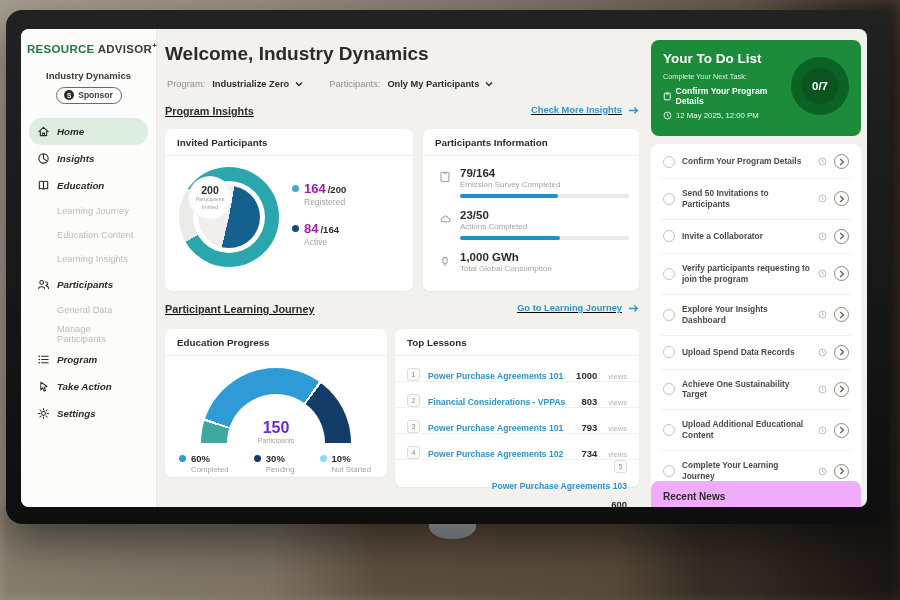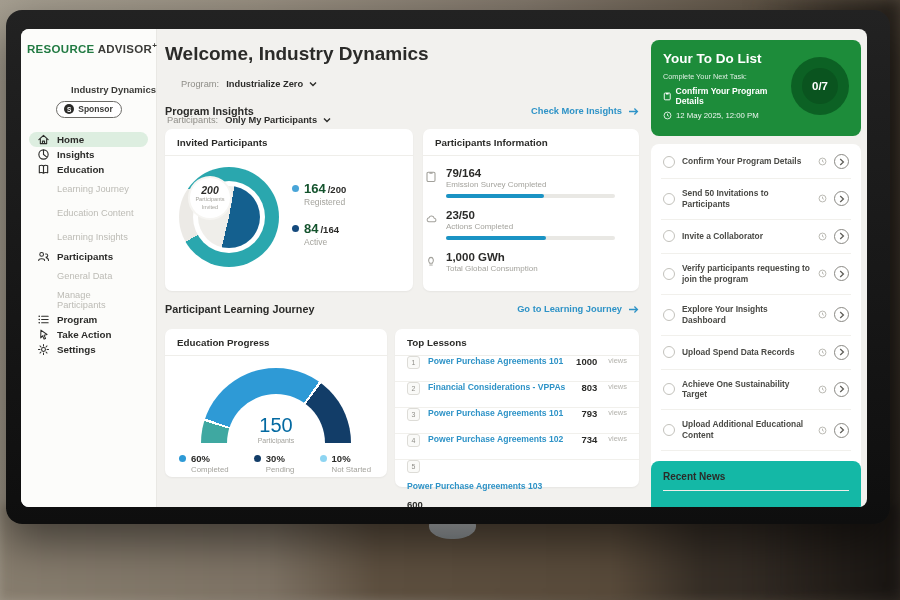--- a/index.html
+++ b/index.html
@@ -23,94 +23,94 @@
     box-shadow:0 18px 44px rgba(0,0,0,.5); }
   .screen { position:absolute; left:15px; top:19px; width:846px; height:478px;
     background:#f2f1ee; overflow:hidden; border-radius:8px; }
 
   
   .sidebar { position:absolute; left:0; top:0; width:136px; height:100%;
     background:#fcfcfa; border-right:1px solid #e9e8e4; }
   .logo { margin:12px 6px 0; text-align:center; font-size:11.5px; font-weight:700; letter-spacing:.3px; white-space:nowrap; }
   .logo-p1 { color:#217a42; } .logo-p2 { color:#3b3b38; }
   .logo-plus { color:#3b3b38; font-size:8px; vertical-align:super; font-weight:700; }
-  .org { margin-top:29px; text-align:right; font-size:9.5px; font-weight:700; color:#3b3b38; }
+  .org { margin-top:15px; text-align:center; font-size:9.5px; font-weight:700; color:#3b3b38; }
   .badge { margin:6px auto 0; width:66px; height:17px; border:1px solid #6b6a66; border-radius:10px;
     display:flex; align-items:center; justify-content:center; gap:4px;
     font-size:8.5px; font-weight:700; color:#3b3b38; background:#fff; cursor:pointer; }
   .badge-dot { width:10px; height:10px; border-radius:50%; background:#2b2b29; color:#fff; font-size:6.5px;
     display:flex; align-items:center; justify-content:center; }
   .nav { margin-top:14px; padding:0 8px; }
-  .nav-item { display:flex; align-items:center; gap:7px; height:15px; padding:0 8px;
-    font-size:9.8px; font-weight:700; color:#2c2c2a; border-radius:13px; cursor:pointer; }
+  .nav-item { display:flex; align-items:center; gap:7px; height:27px; padding:0 8px;
+    font-size:9.8px; font-weight:700; color:#2c2c2a; border-radius:13px; cursor:pointer;font-style:italic; }
   .nav-item.active { background:#ddeee0; }
   .nav-sub { display:flex; align-items:center; height:24px; padding:0 8px 0 28px;
     font-size:9.3px; color:#bcbbb5; cursor:pointer; }
   .nav-icon { display:flex; width:13px; color:#2c2c2a; }
   .nav-icon svg { display:block; }
 
   
   .main-title { position:absolute; left:144px; top:14px; font-size:19px; font-weight:700; color:#2b2b29; }
-  .filters { position:absolute; left:146px; top:50px; display:flex; align-items:center; gap:26px; font-size:9.3px;flex-direction:column; }
+  .filters { position:absolute; left:146px; top:50px; display:flex; align-items:center; gap:26px; font-size:9.3px; }
   .f-group { display:flex; align-items:center; }
   .f-label { color:#8f8e88; margin-right:7px; }
   .f-select { font-weight:700; color:#2c2c2a; display:inline-flex; align-items:center; gap:6px; cursor:pointer; }
-  .sec-row { position:absolute; left:144px; width:474px; display:flex; justify-content:space-between; align-items:center; }
+  .sec-row { position:absolute; left:144px; width:474px; display:flex; justify-content:space-between; align-items:flex-start;text-decoration:underline; }
   .sec-title { font-size:10.8px; font-weight:700; color:#2b2b29; }
   .sec-link { font-size:9.3px; font-weight:700; color:#2e93c7; display:flex; gap:6px; align-items:center; cursor:pointer; text-decoration:none; }
 
   .card { position:absolute; background:#fff; border-radius:7px; box-shadow:0 1px 2px rgba(0,0,0,.05); }
   .card-head { padding:8px 12px 7px; border-bottom:1px solid #efeeea; font-size:9.8px; font-weight:700; color:#2b2b29; }
 
   
   #card-invited { left:144px; top:100px; width:248px; height:162px; }
   .invited-body { display:flex; align-items:center; padding:11px 8px 0 14px; gap:13px; }
   .donut { position:relative; width:100px; height:100px; flex:none; }
   .donut-outer { position:absolute; inset:0; border-radius:50%; }
   .donut-outer-hole { position:absolute; left:14px; top:14px; width:72px; height:72px; border-radius:50%; background:#fff; }
   .donut-inner { position:absolute; left:19px; top:19px; width:62px; height:62px; border-radius:50%; }
   .donut-inner-hole { position:absolute; left:11px; top:11px; width:40px; height:40px; border-radius:50%; background:#fff;
     display:flex; flex-direction:column; align-items:center; justify-content:center; box-shadow:0 0 0 2px #f6f5f2; }
-  .dc-val { font-size:10.5px; font-weight:700; color:#2b2b29;font-style:italic; }
+  .dc-val { font-size:10.5px; font-weight:700; color:#2b2b29; }
   .dc-lab { font-size:5.6px; color:#a4a39d; line-height:1.35; }
   .dl-item { margin:8px 0 14px; }
   .dl-line { display:flex; align-items:baseline; gap:5px; }
   .dl-dot { width:7px; height:7px; border-radius:50%; align-self:center; }
-  .dl-val { font-size:13px; font-weight:700; color:#14532d; }
+  .dl-val { font-size:13px; font-weight:700; color:#a21caf; }
   .dl-of { font-size:9.5px; font-weight:700; color:#2b2b29; margin-left:-3px; }
   .dl-lab { font-size:8.5px; color:#a4a39d; margin-left:12px; margin-top:1px; }
 
   
   #card-info { left:402px; top:100px; width:216px; height:162px; }
-  .info-body { padding:11px 14px 0 2px; }
+  .info-body { padding:11px 14px 0 16px; }
   .info-row { display:flex; gap:8px; margin-bottom:11px; }
   .info-icon { width:13px; padding-top:2px; color:#a2a19b; flex:none; }
   .info-val { font-size:11.5px; font-weight:700; color:#2b2b29; }
   .info-lab { font-size:8px; color:#a4a39d; margin-top:1px; }
   .bar { height:4px; border-radius:2px; background:#e9e8e4; margin-top:5px; width:169px; }
   .bar-fill { height:100%; border-radius:2px; background:#1a93c4; }
 
   
   #card-gauge { left:144px; top:300px; width:222px; height:148px; }
   .gauge-wrap { padding-top:12px; display:flex; justify-content:center; }
   .gauge { position:relative; width:150px; height:76px; overflow:hidden; }
   .gauge-arc { position:absolute; left:0; top:0; width:150px; height:150px; border-radius:50%; }
   .gauge-hole { position:absolute; left:26px; top:26px; width:98px; height:98px; border-radius:50%; background:#fff; }
   .gauge-center { position:absolute; left:0; bottom:0; width:100%; text-align:center; }
-  .gc-val { font-size:20px; font-weight:400; color:#0369a1; }
+  .gc-val { font-size:16px; font-weight:700; color:#6d28d9; }
   .gc-lab { font-size:7px; color:#a4a39d; }
   .gauge-legend { display:flex; justify-content:space-between; padding:9px 16px 0 14px; }
   .gl-item { display:flex; gap:5px; }
   .gl-dot { width:7px; height:7px; border-radius:50%; margin-top:2px; flex:none; }
   .gl-val { font-size:9.5px; font-weight:700; color:#2b2b29; }
   .gl-lab { font-size:7.8px; color:#a4a39d; margin-top:1px; }
 
   
   #card-lessons { left:374px; top:300px; width:244px; height:158px; }
-  .lesson-row { display:flex; align-items:flex-start; gap:8px; height:26px; border-bottom:1px solid #f1f0ec; padding:0 12px; }
+  .lesson-row { display:flex; align-items:flex-end; gap:8px; height:26px; border-bottom:1px solid #f1f0ec; padding:0 12px; }
   .lesson-row:last-child { border-bottom:none;flex-direction:column; }
   .rank { width:13px; height:13px; border:1px solid #dddcd7; border-radius:3px; font-size:7px; color:#8f8e88;
     display:flex; align-items:center; justify-content:center; flex:none; background:#fafaf8; }
   .l-title { flex:1; font-size:8.6px; font-weight:700; color:#2e93c7; cursor:pointer; }
   .l-views { font-size:9.5px; font-weight:700; color:#2b2b29; }
   .l-views-lab { font-size:7.5px; color:#b3b2ac; margin-left:3px; }
 
   
   #todo-head { position:absolute; left:630px; top:11px; width:210px; height:96px; background:#1d8c3a;
     border-radius:8px; color:#fff; padding:11px 12px; display:flex; justify-content:space-between; }
@@ -126,21 +126,21 @@
   #todo-card { position:absolute; left:630px; top:115px; width:210px; background:#fff; border-radius:8px; padding:1px 10px 0; }
   .task-row { display:flex; align-items:center; gap:7px; padding:9px 2px; border-bottom:1px solid #f1f0ec; cursor:pointer; }
   .task-check { width:12px; height:12px; border:1.4px solid #c3c2bc; border-radius:50%; flex:none; }
   .task-label { flex:1; font-size:8.4px; font-weight:700; color:#4a4a46; line-height:1.3; }
   .task-clock { color:#b3b2ac; display:flex; flex:none; }
   .task-go { width:15px; height:15px; border:1.2px solid #8a8984; border-radius:50%;
     display:flex; align-items:center; justify-content:center; flex:none; color:#5f5e59; }
   .collapse-row { display:flex; justify-content:center; align-items:center; gap:6px; padding:9px 0 10px;
     font-size:9.3px; font-weight:700; color:#2e93c7; cursor:pointer; }
 
-  #news-card { position:absolute; left:630px; top:432px; width:210px; height:46px; background:#14b8a6;
+  #news-card { position:absolute; left:630px; top:452px; width:210px; height:46px; background:#f0abfc;
     border-radius:8px 8px 0 0; padding:10px 12px 0; }
   .news-title { font-size:10px; font-weight:700; color:#2b2b29; padding-bottom:8px; border-bottom:1px solid #efeeea; }
 </style>
 </head>
 <body>
 
 <div class="scene">
   <div class="bg-bottom"></div>
   <div class="bg-right"></div>
   <div class="stand"></div>

